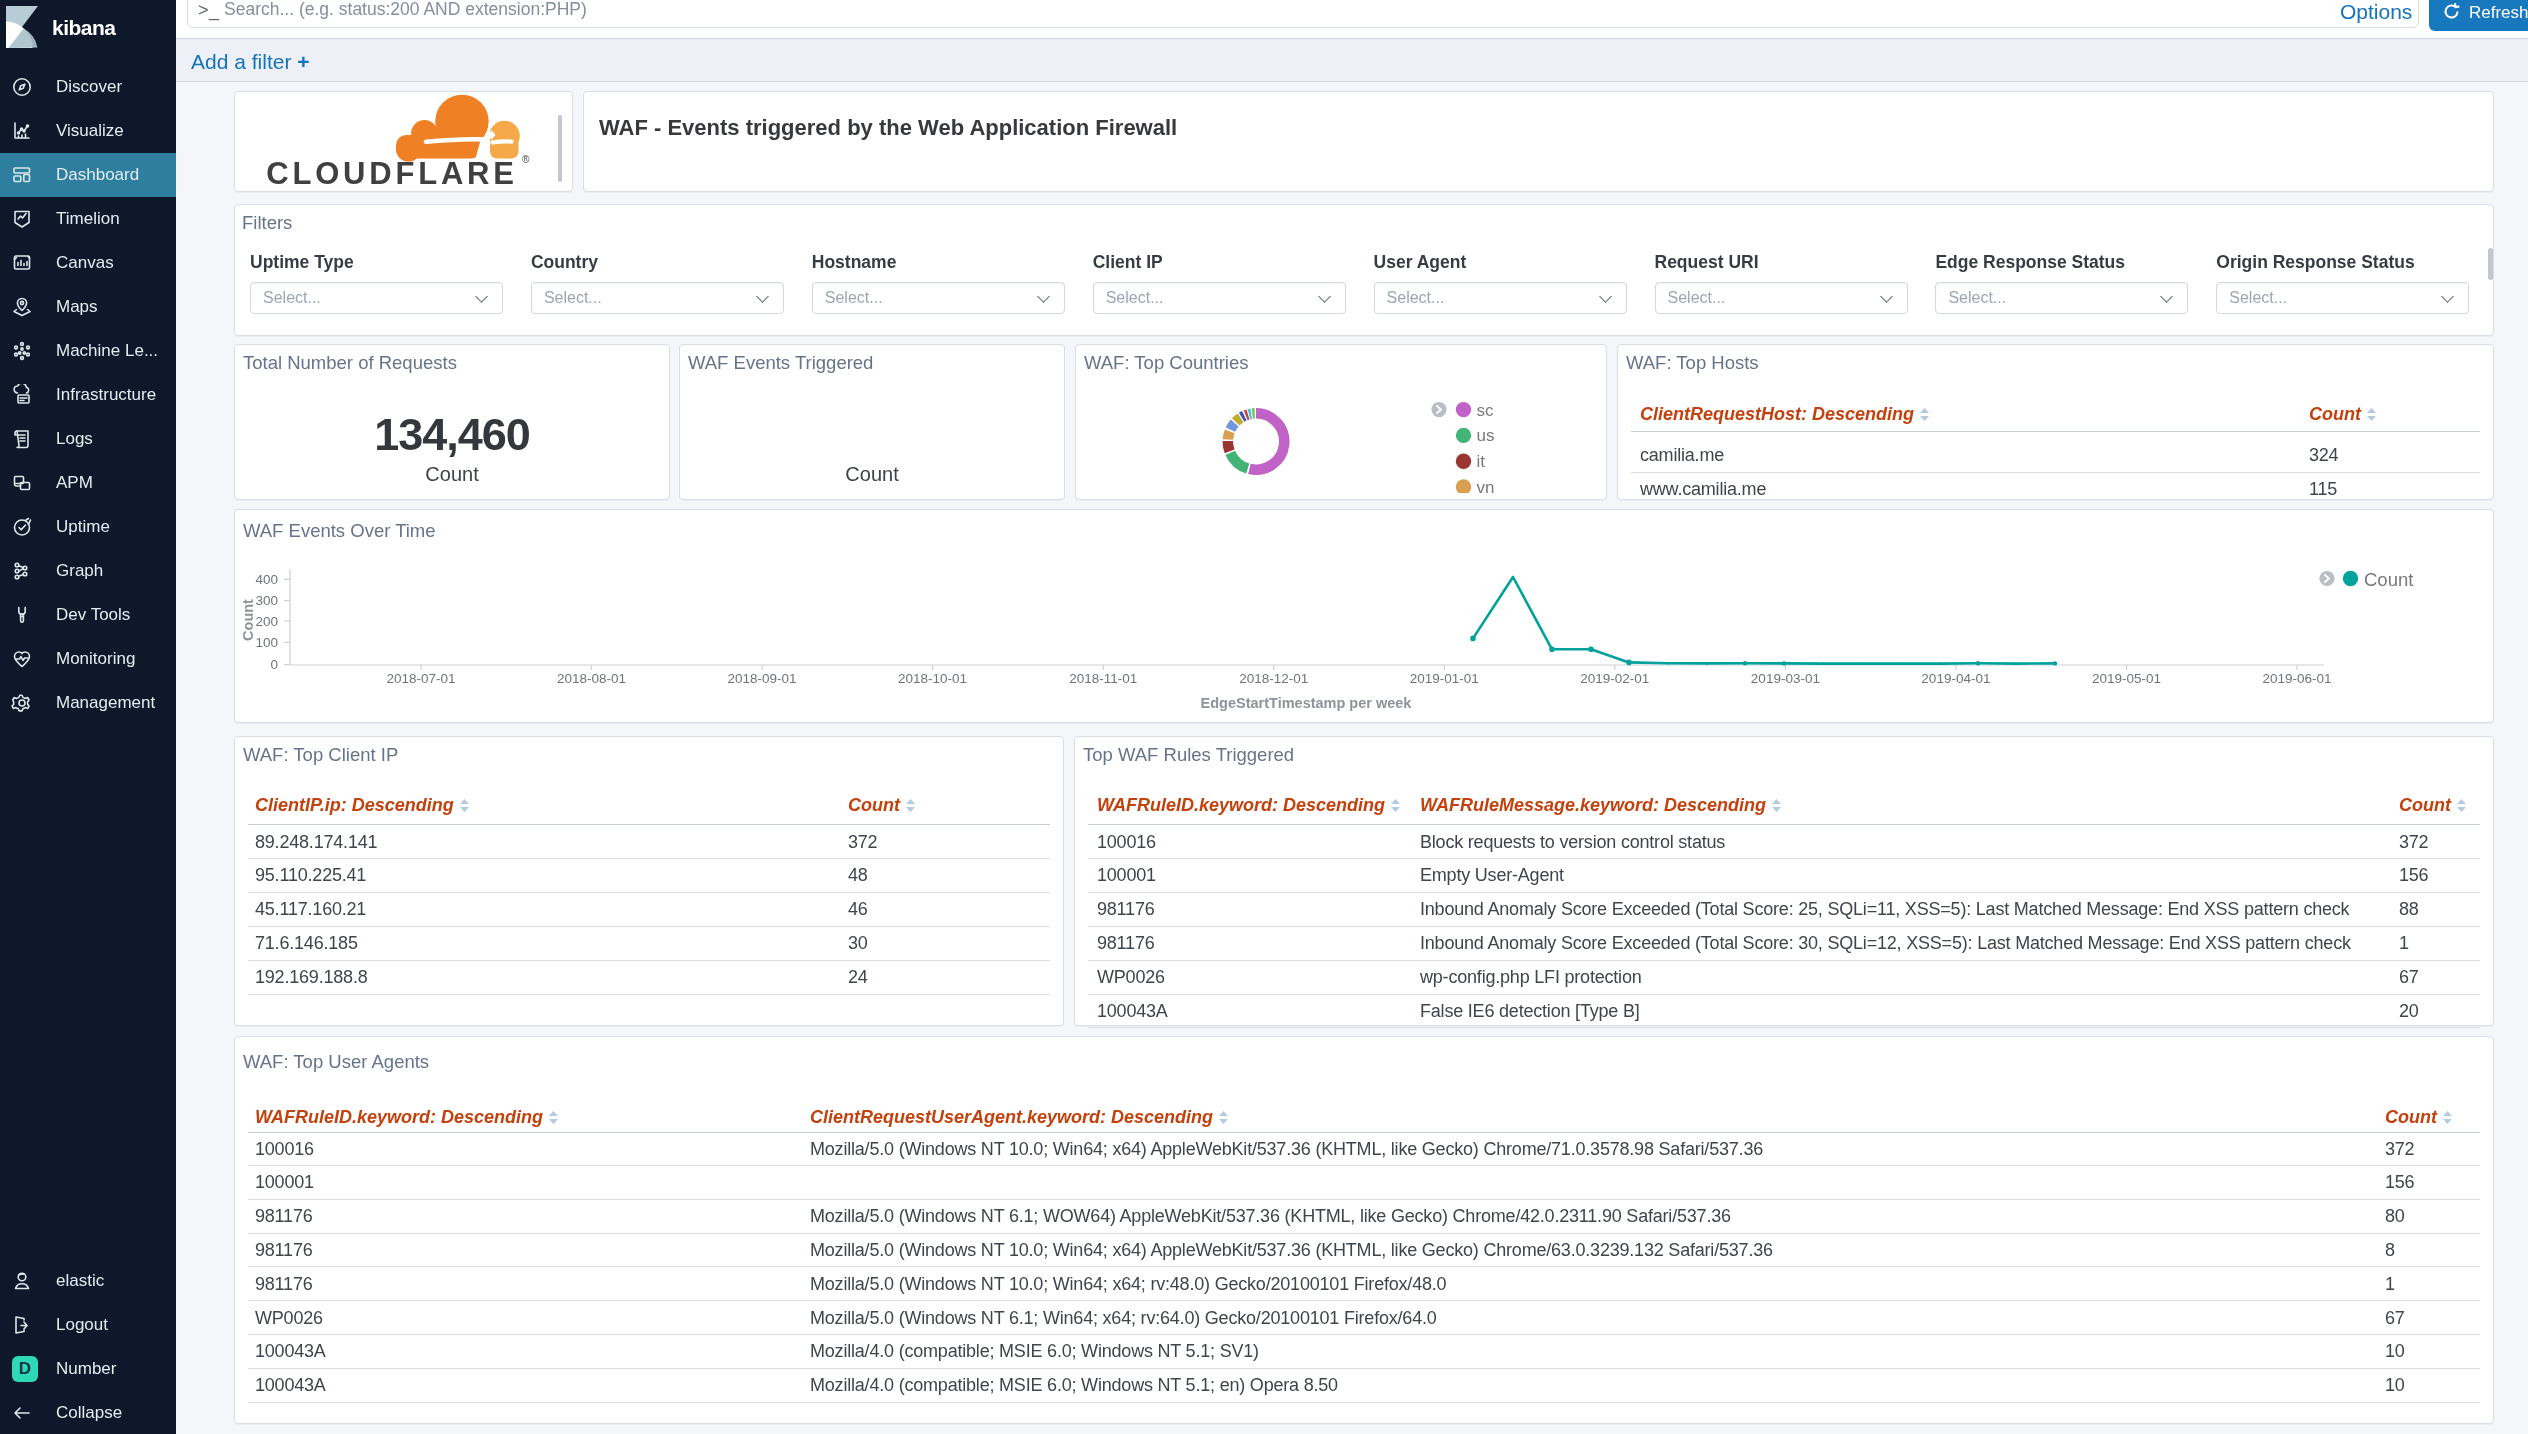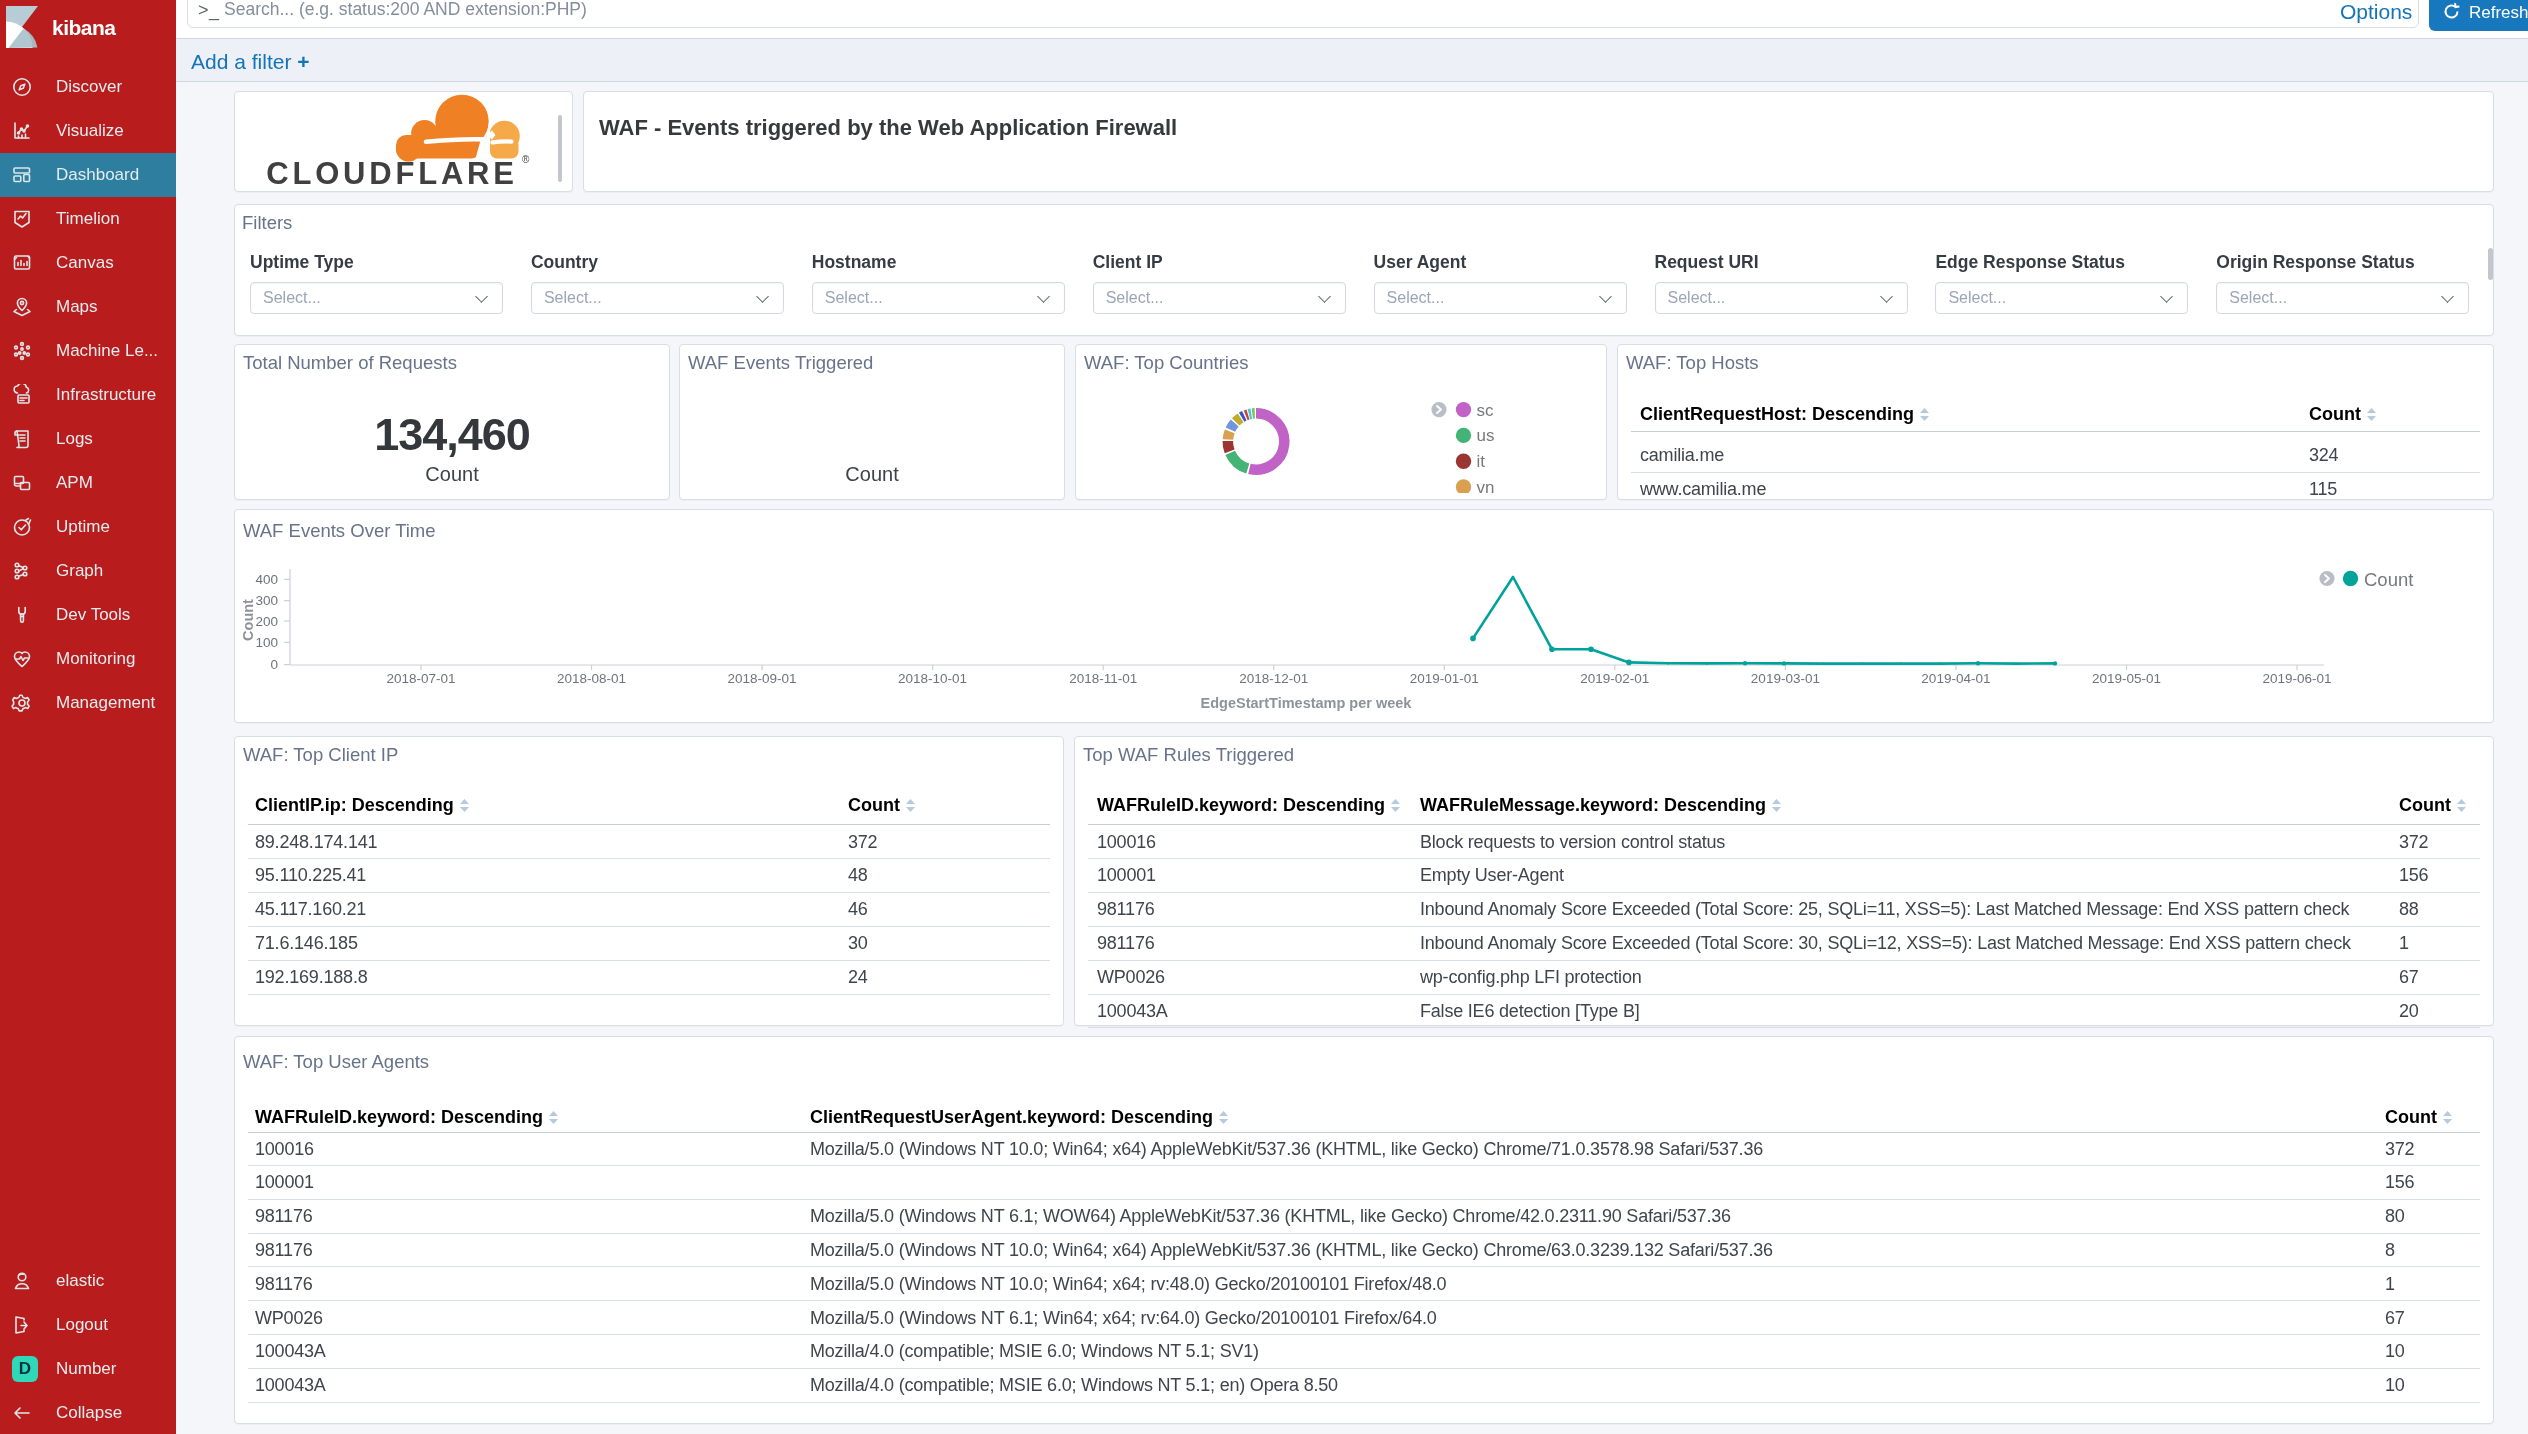--- a/index.html
+++ b/index.html
@@ -1,19 +1,19 @@
 <!DOCTYPE html>
 <html><head><meta charset="utf-8">
 <style>
 * { margin:0; padding:0; box-sizing:border-box; }
 html,body { width:2528px; height:1434px; overflow:hidden; }
 body { font-family:"Liberation Sans",sans-serif; background:#f4f6f9; position:relative; }
 .abs { position:absolute; }
 
-.sidebar { position:absolute; left:0; top:0; width:176px; height:1434px; background:#b91c1c; z-index:50; }
+.sidebar { position:absolute; left:0; top:0; width:176px; height:1434px; background:#0f172a; z-index:50; }
 .klogo { position:absolute; left:0px; top:0px; }
 .kword { position:absolute; left:52px; top:16px; color:#fff; font-size:21px; font-weight:bold; letter-spacing:-0.5px; }
 .nitem { position:absolute; left:0; width:176px; height:44px; }
 .nitem.active { background:#2e7e9f;padding-left:32px; }
 .nicon { position:absolute; left:11px; top:11px; }
 .nlabel { position:absolute; left:56px; top:11px; font-size:17px; color:#e3ecef; line-height:22px; white-space:nowrap; }
 .spacebadge { position:absolute; left:12px; top:9px; width:26px; height:26px; background:#2fd8b8; border-radius:6px; color:#07333d; font-size:17px; font-weight:bold; text-align:center; line-height:26px; }
 
 .topwhite { position:absolute; left:176px; top:0; width:2352px; height:38px; background:#fff; z-index:10; }
 .searchbox { position:absolute; left:11px; top:-20px; width:2232px; height:48px; background:#fff; border:1px solid #d8dee8; border-radius:6px; }
@@ -31,21 +31,21 @@
 
 .bignum { position:absolute; width:100%; text-align:center; font-size:45px; font-weight:bold; color:#34383c; letter-spacing:-1px; }
 .biglab { position:absolute; width:100%; text-align:center; font-size:20px; color:#3e4348; }
 
 .fgroup { position:absolute; top:248px; width:254px; height:70px; }
 .flabel { position:absolute; top:4px; font-size:17.5px; font-weight:bold; color:#363c44; }
 .fselect { position:absolute; top:34px; width:253px; height:32px; border:1px solid #d3d9e3; border-radius:4px; background:#fff; box-shadow:inset 0 1px 2px rgba(0,0,0,0.04); }
 .fselect span:first-child { position:absolute; left:12px; top:6px; font-size:16px; color:#9aa5b5; }
 .chev { position:absolute; right:16px; top:9px; width:9px; height:9px; border-right:1.8px solid #5a6470; border-bottom:1.8px solid #5a6470; transform:rotate(45deg); }
 
-.th { position:absolute; font-size:18px; font-weight:bold; color:#000000; white-space:nowrap; }
+.th { position:absolute; font-size:18px; font-weight:bold; color:#c2410c; white-space:nowrap;font-style:italic; }
 .td { position:absolute; font-size:18px; color:#3f454c; white-space:nowrap; letter-spacing:-0.2px; }
 .tsep { position:absolute; height:1px; background:#d9dde5; }
 .hsep { background:#c6ccd6; }
 .sorti { vertical-align:-2px; margin-left:4px; }
 .axt { font-family:"Liberation Sans",sans-serif; font-size:13.5px; fill:#6f747c; }
 .axtitle { font-family:"Liberation Sans",sans-serif; font-size:14.5px; font-weight:bold; fill:#8e939b; }
 .legt { font-family:"Liberation Sans",sans-serif; font-size:17px; fill:#77797e; }
 .scrollthumb { position:absolute; background:#c3c7cd; border-radius:3px; }
 </style></head>
 <body>

